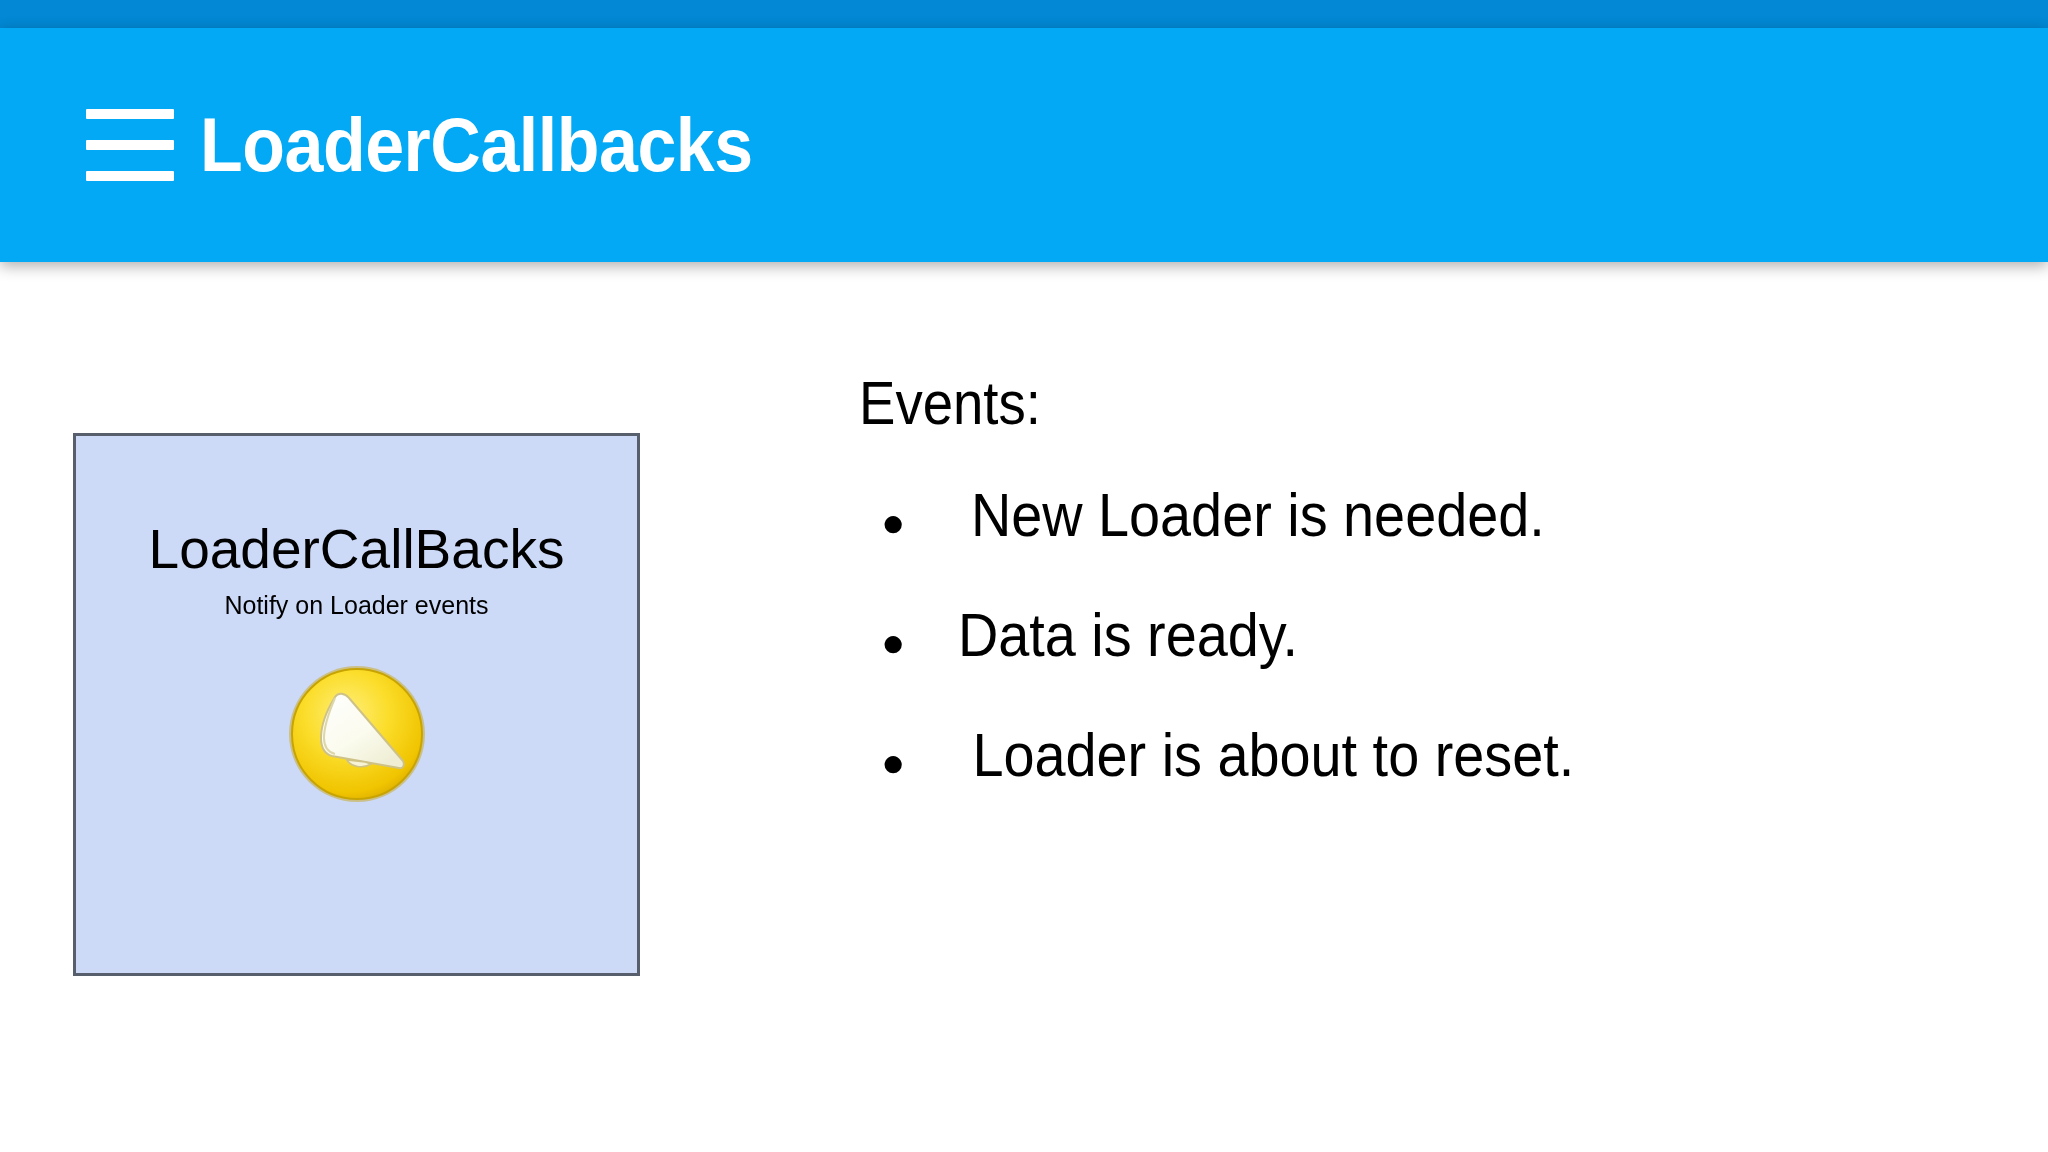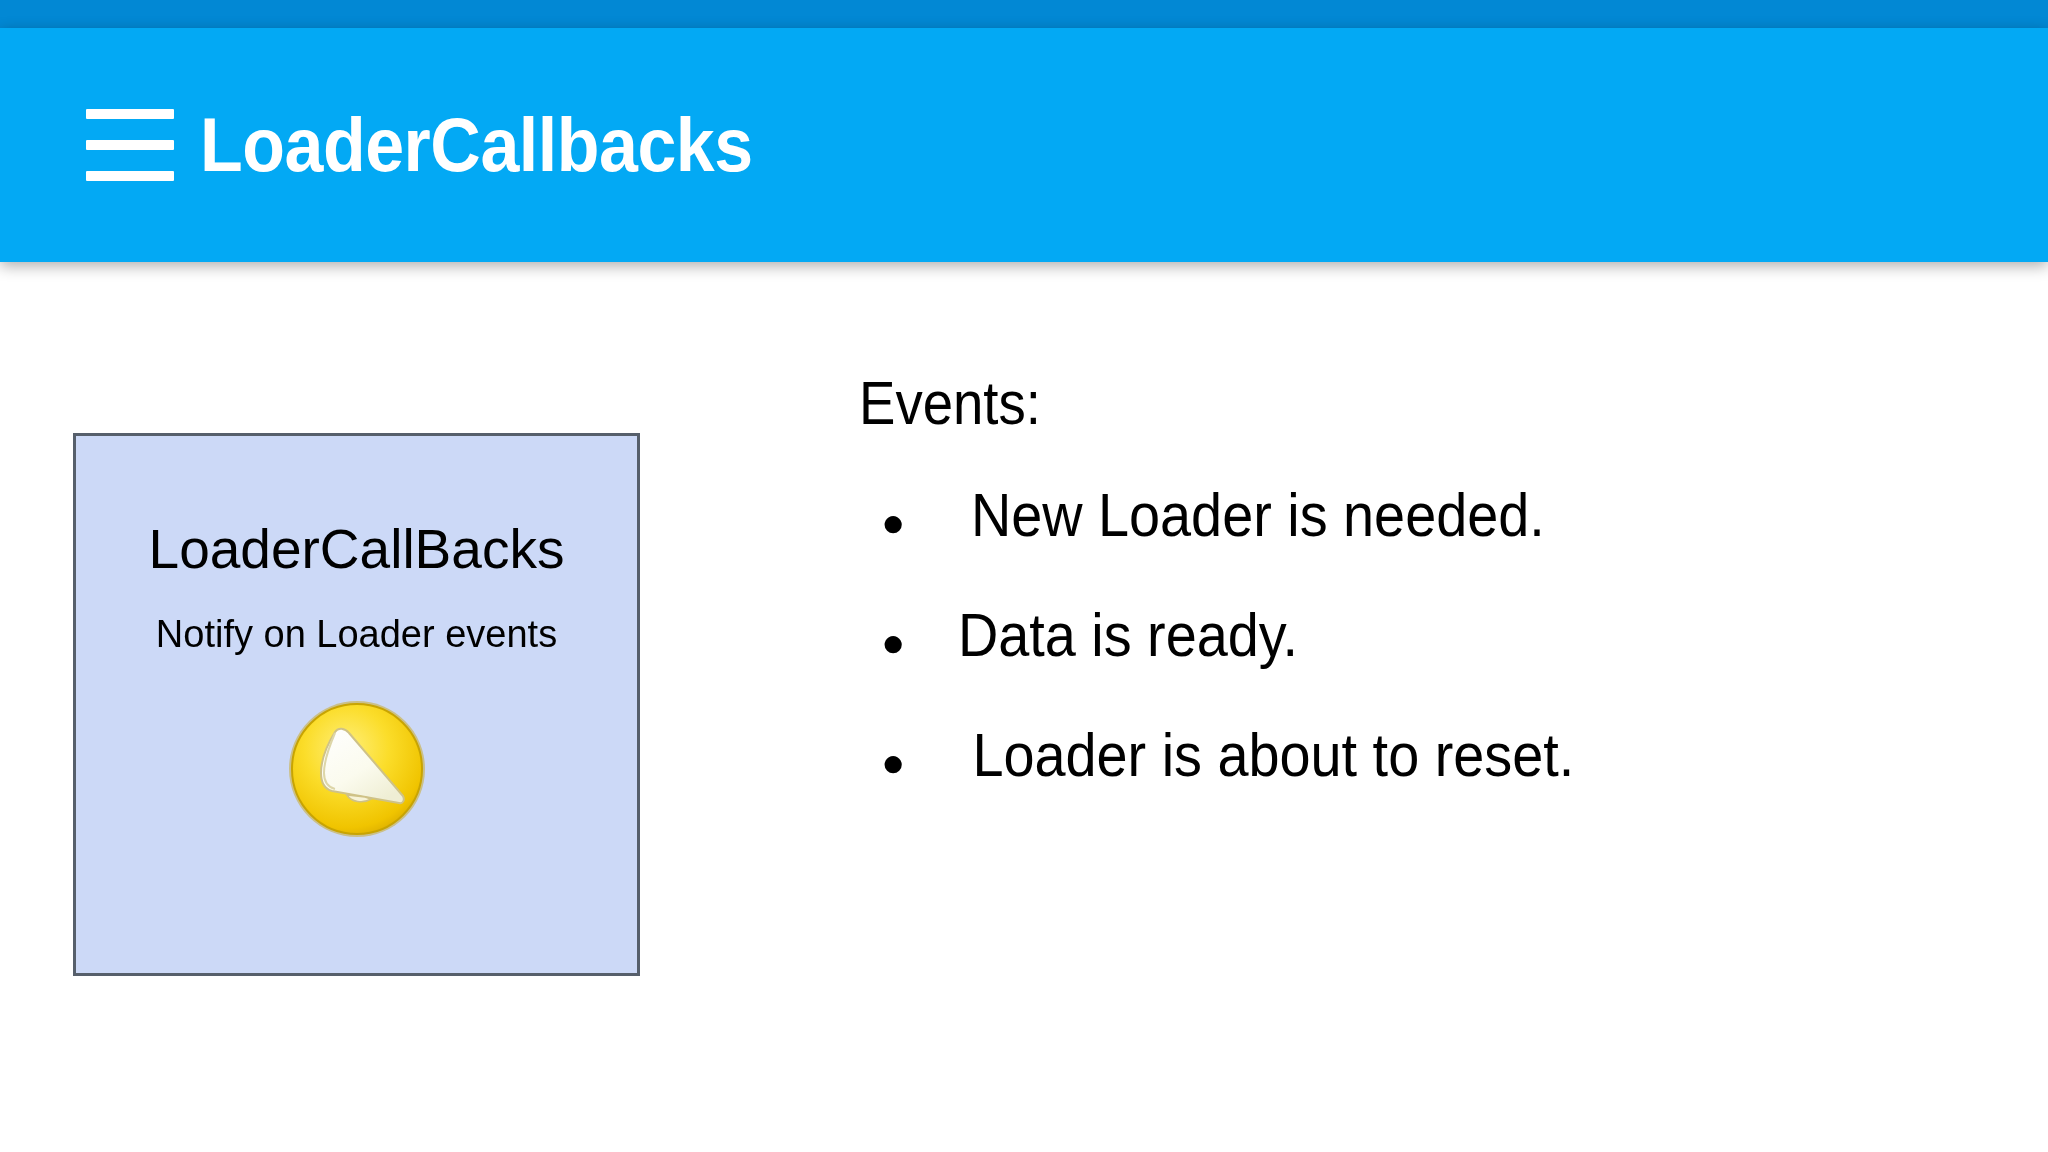--- a/index.html
+++ b/index.html
@@ -117,24 +117,24 @@
     margin-top: 86px;
     color: #000000;
     font-family: "Liberation Sans", sans-serif;
     font-size: 55px;
     font-weight: normal;
     line-height: 1;
     white-space: nowrap;
   }
 
   .callout-subtitle {
-    margin-top: 38px;
+    margin-top: 16px;
     color: #000000;
     font-family: "Liberation Sans", sans-serif;
-    font-size: 38px;
+    font-size: 25px;
     font-weight: normal;
     line-height: 1;
     white-space: nowrap;
   }
 
   .callout-icon-wrap {
     margin-top: 46px;
     width: 140px;
     height: 140px;
     position: relative;

